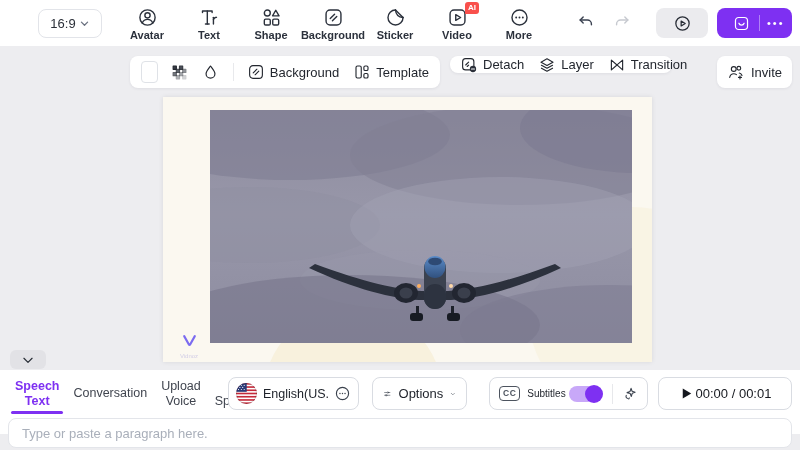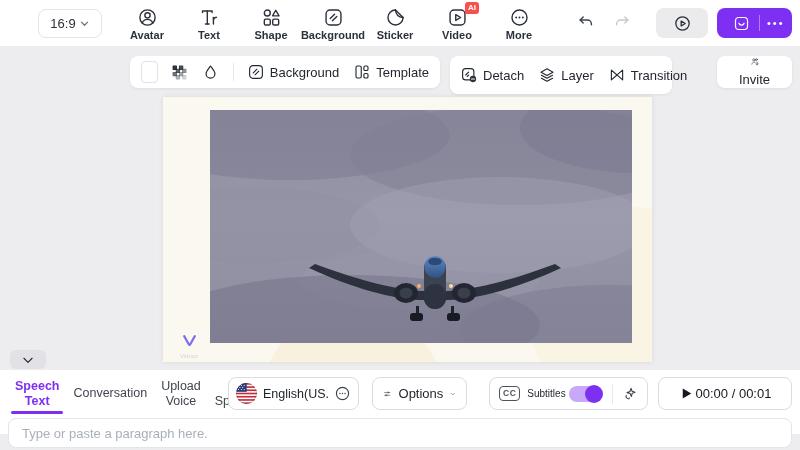--- a/index.html
+++ b/index.html
@@ -20,29 +20,29 @@
   .preview-btn{position:absolute;left:656px;top:8px;width:52px;height:30px;background:#ebebee;border:none;border-radius:8px;display:flex;align-items:center;justify-content:center;cursor:pointer;}
   .preview-btn svg{width:19px;height:19px;stroke:#272c35;fill:none;stroke-width:1.6;stroke-linejoin:round;}
   .export-btn{position:absolute;left:717px;top:8px;width:75px;height:30px;background:#7e30f2;border:none;border-radius:8px;display:flex;align-items:center;cursor:pointer;color:#fff;}
   .export-btn svg{width:17px;height:17px;stroke:#fff;fill:none;stroke-width:1.7;stroke-linecap:round;margin-left:10px;}
   .export-div{width:1px;height:16px;background:rgba(255,255,255,.4);margin-left:9px;}
   .export-dots{margin-left:7px;font-size:11px;letter-spacing:2px;line-height:1;}
 
   
   .card{position:absolute;background:#fff;border-radius:8px;box-shadow:0 1px 3px rgba(25,25,50,.07);display:flex;align-items:center;z-index:4;}
   .subbar-left{left:130px;top:56px;width:310px;height:32px;padding:0 11px;box-sizing:border-box;}
-  .subbar-right{left:450px;top:56px;width:222px;height:38px;padding:0 10px;box-sizing:border-box;justify-content:space-between;}
+  .subbar-right{left:450px;top:56px;width:222px;height:17px;padding:0 10px;box-sizing:border-box;justify-content:space-between;}
   .swatch{width:20px;height:20px;background:#fff;border:1px solid #dfe2e7;border-radius:4px;cursor:pointer;}
   .mini-icon{width:19px;height:19px;margin-left:12px;cursor:pointer;display:block;}
   .mini-icon svg{width:19px;height:19px;stroke:#23272f;fill:none;stroke-width:1.5;stroke-linecap:round;stroke-linejoin:round;}
   .vdiv{width:1px;height:18px;background:#e8e9ec;margin:0 13px;}
   .bar-item{display:flex;align-items:center;gap:5px;font-size:13px;color:#23272f;cursor:pointer;white-space:nowrap;}
   .bar-item + .bar-item{margin-left:14px;}
   .bar-item svg{width:18px;height:18px;stroke:#23272f;fill:none;stroke-width:1.5;stroke-linecap:round;stroke-linejoin:round;}
-  .invite{position:absolute;left:717px;top:56px;width:75px;height:32px;background:#fff;border:none;border-radius:8px;box-shadow:0 1px 3px rgba(25,25,50,.07);display:flex;align-items:center;justify-content:center;gap:6px;font-size:13px;color:#23272f;cursor:pointer;font-family:inherit;z-index:4;flex-direction:column;}
+  .invite{position:absolute;left:717px;top:56px;width:75px;height:32px;background:#fff;border:none;border-radius:8px;box-shadow:0 1px 3px rgba(25,25,50,.07);display:flex;align-items:center;justify-content:center;gap:6px;font-size:13px;color:#23272f;cursor:pointer;font-family:inherit;z-index:4;}
   .invite svg{width:18px;height:18px;stroke:#23272f;fill:none;stroke-width:1.5;stroke-linecap:round;stroke-linejoin:round;}
 
   
   .slide{position:absolute;left:163px;top:97px;width:489px;height:265px;background:#fbf8f0;box-shadow:0 0 5px rgba(0,0,0,.09);overflow:hidden;z-index:1;}
   .deco{position:absolute;border-radius:50%;background:#f6ecd2;}
   .deco-a{left:100px;top:210px;width:180px;height:180px;opacity:.65;}
   .deco-b{left:365px;top:110px;width:210px;height:210px;opacity:.55;background:#f8f0da;}
   .video{position:absolute;left:47px;top:13px;width:422px;height:233px;z-index:2;cursor:pointer;}
   .video svg{display:block;width:422px;height:233px;}
   .watermark{position:absolute;left:9px;bottom:3px;width:34px;text-align:center;z-index:3;}

